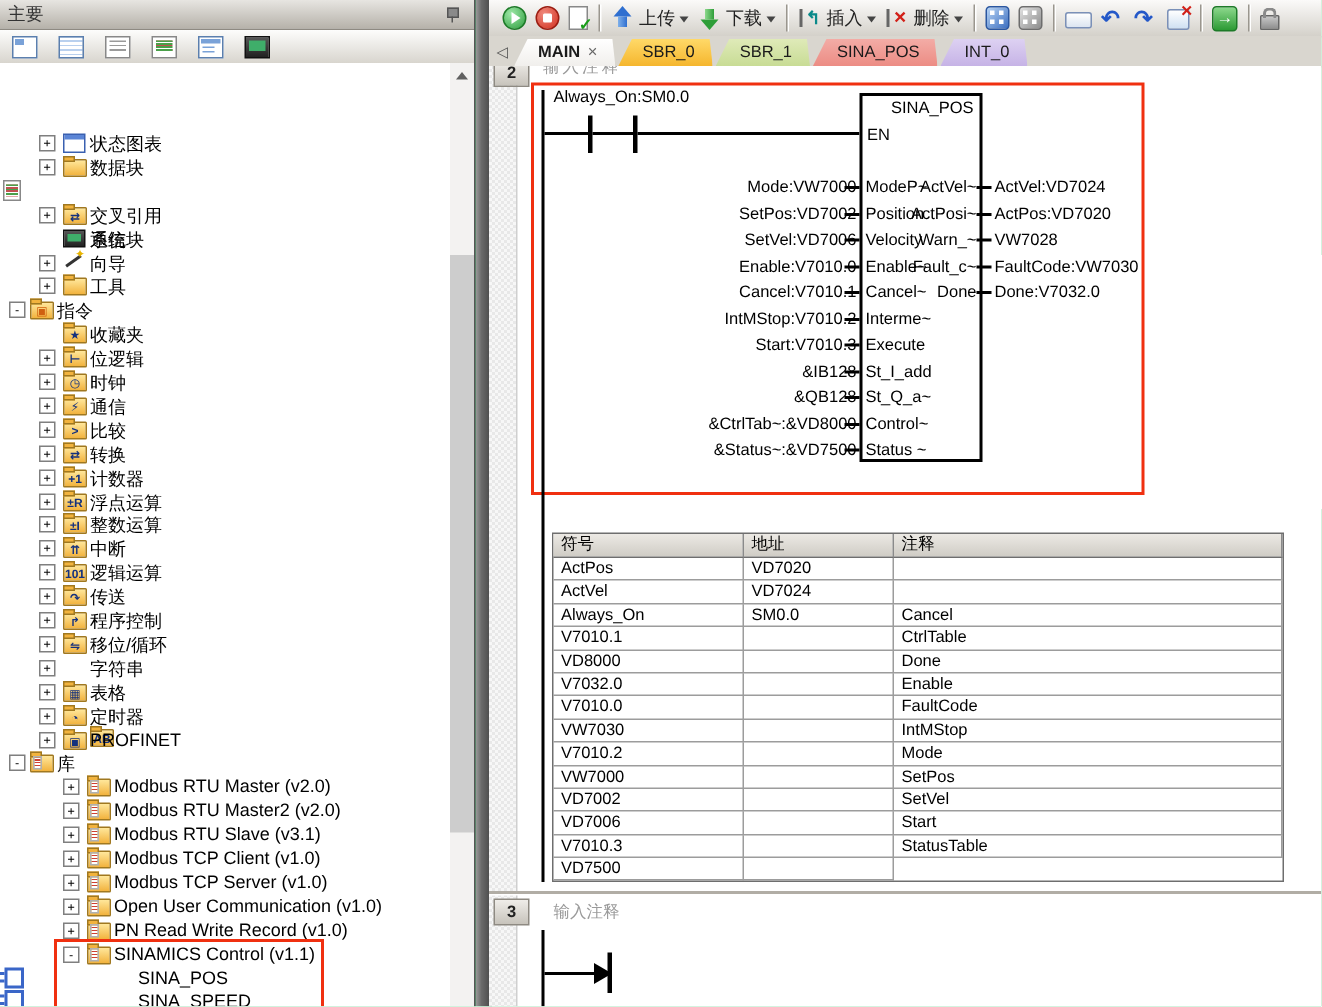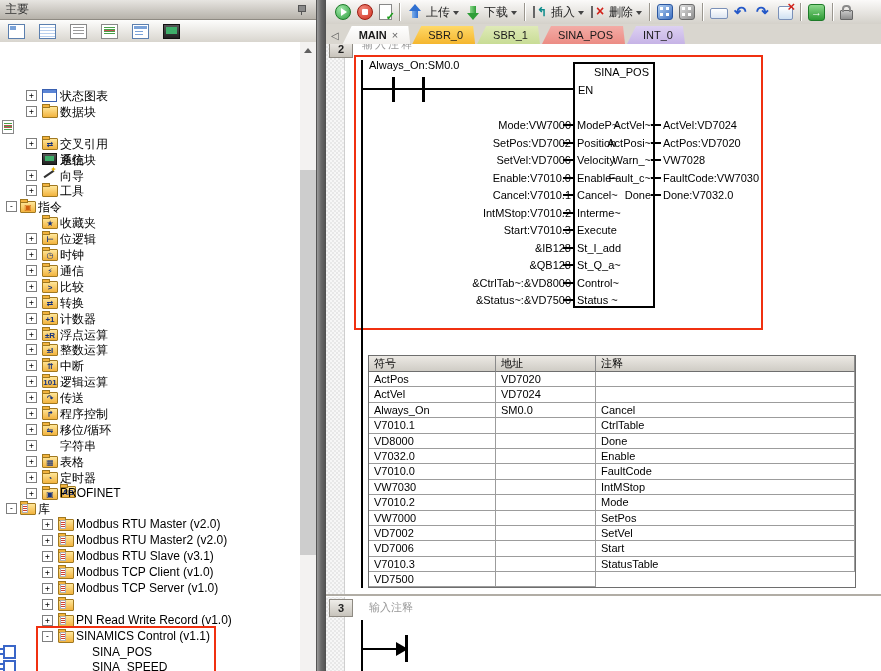--- a/index.html
+++ b/index.html
@@ -351,20 +351,21 @@
           <span class="lbl" style="left: 76px;">Modbus TCP Client (v1.0)</span>
         </div>
         <div class="trow" style="top: 537.9px;">
           <span class="exp" style="left: 42px;">+</span>
           <span class="ico ico-folder ico-lib" style="left: 58px;"></span>
           <span class="lbl" style="left: 76px;">Modbus TCP Server (v1.0)</span>
         </div>
         <div class="trow" style="top: 553.8px;">
           <span class="exp" style="left: 42px;">+</span>
           <span class="ico ico-folder ico-lib" style="left: 58px;"></span>
+          <span class="lbl" style="left: 76px;">Open User Communication (v1.0)</span>
         </div>
         <div class="trow" style="top: 569.7px;">
           <span class="exp" style="left: 42px;">+</span>
           <span class="ico ico-folder ico-lib" style="left: 58px;"></span>
           <span class="lbl" style="left: 76px;">PN Read Write Record (v1.0)</span>
         </div>
         <div class="trow" style="top: 585.6px;">
           <span class="exp" style="left: 42px;">-</span>
           <span class="ico ico-folder ico-lib" style="left: 58px;"></span>
           <span class="lbl" style="left: 76px;">SINAMICS Control (v1.1)</span>

